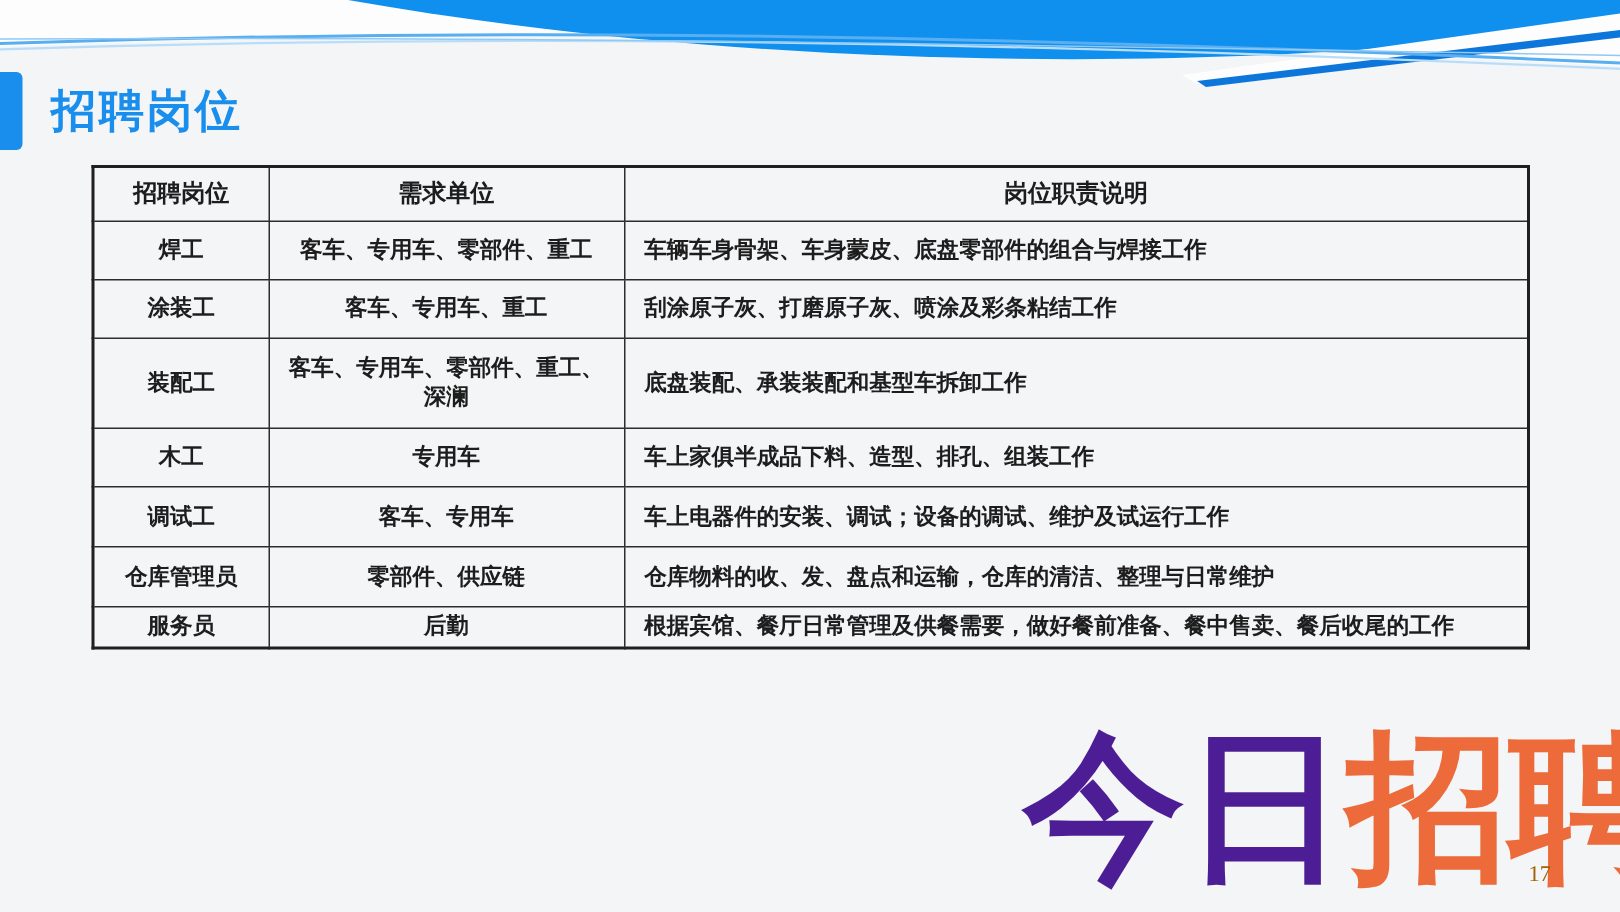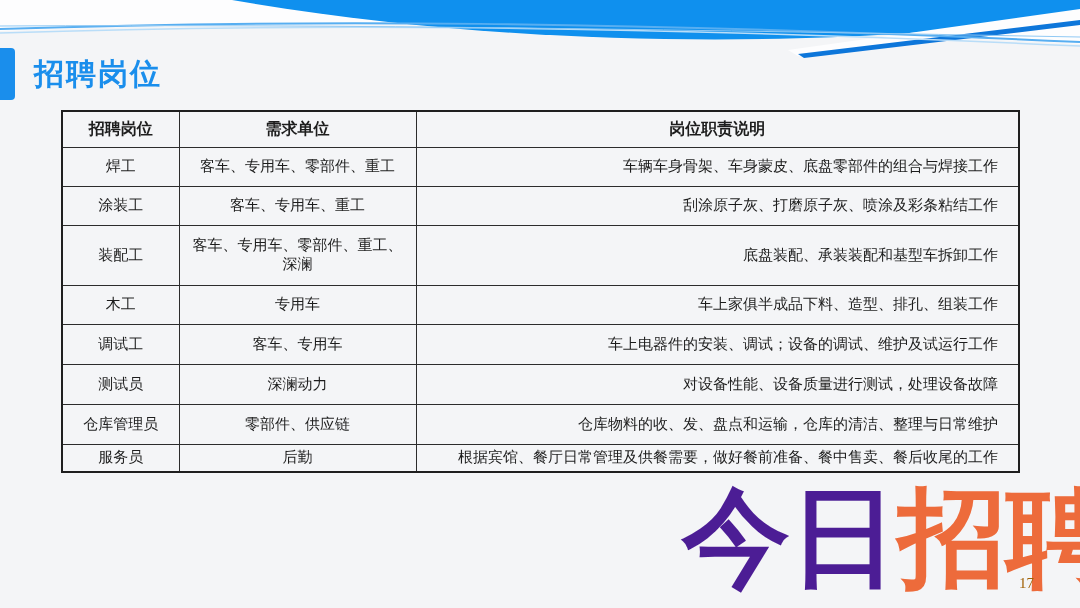--- a/index.html
+++ b/index.html
@@ -24,28 +24,28 @@
   }
   .wm-gray{color:#4c1d95;}
   .wm-orange{color:#ed6b3b;}
   .recruit-table{
     position:absolute;left:61px;top:110px;width:957px;z-index:2;
     border-collapse:collapse;table-layout:fixed;
     background:transparent;
   }
   .recruit-table td,.recruit-table th{
     border:1px solid #2c2c2c;
-    color:#1d1d1d;font-size:15px;font-weight:normal;
+    color:#1d1d1d;font-size:15px;font-weight:bold;
     text-align:center;vertical-align:middle;
     padding:2px 6px;overflow:hidden;
     background:transparent;
   }
   .recruit-table{border:2px solid #1f1f1f;}
   .recruit-table thead th{font-weight:bold;font-size:16px;}
-  .recruit-table td.duty{text-align:right;padding-left:13px;padding-right:20px;}
+  .recruit-table td.duty{text-align:left;padding-left:13px;padding-right:20px;}
   .page-number{
     position:absolute;right:46px;bottom:16px;z-index:3;
     font-size:15px;color:#a16207;font-family:Liberation Serif, serif;
   }
 </style>
 </head>
 <body>
 
 <div class="slide">
 
@@ -99,25 +99,20 @@
         <td>木工</td>
         <td>专用车</td>
         <td class="duty">车上家俱半成品下料、造型、排孔、组装工作</td>
       </tr>
       <tr style="height:40px">
         <td>调试工</td>
         <td>客车、专用车</td>
         <td class="duty">车上电器件的安装、调试；设备的调试、维护及试运行工作</td>
       </tr>
       <tr style="height:40px">
-        <td>测试员</td>
-        <td>深澜动力</td>
-        <td class="duty">对设备性能、设备质量进行测试，处理设备故障</td>
-      </tr>
-      <tr style="height:40px">
         <td>仓库管理员</td>
         <td>零部件、供应链</td>
         <td class="duty">仓库物料的收、发、盘点和运输，仓库的清洁、整理与日常维护</td>
       </tr>
       <tr style="height:28px">
         <td>服务员</td>
         <td>后勤</td>
         <td class="duty">根据宾馆、餐厅日常管理及供餐需要，做好餐前准备、餐中售卖、餐后收尾的工作</td>
       </tr>
     </tbody>

